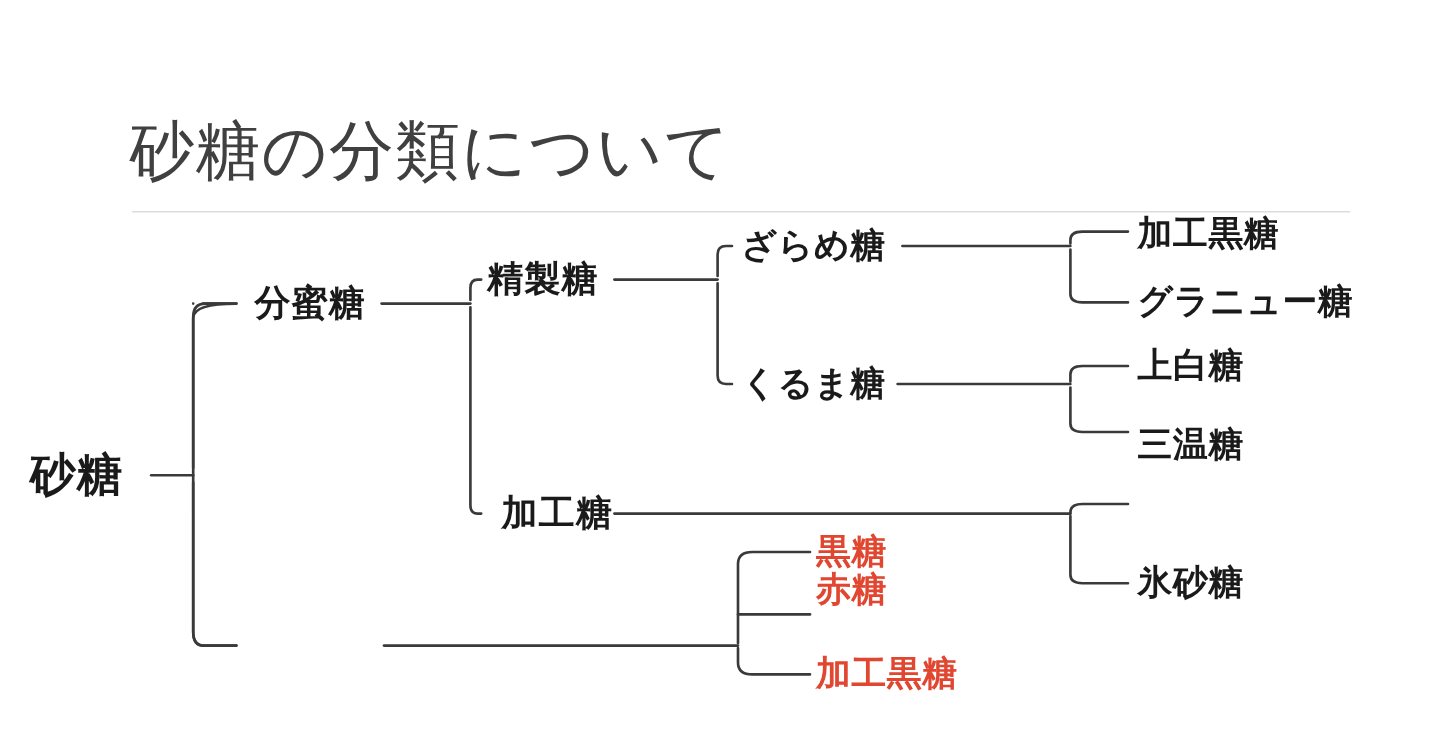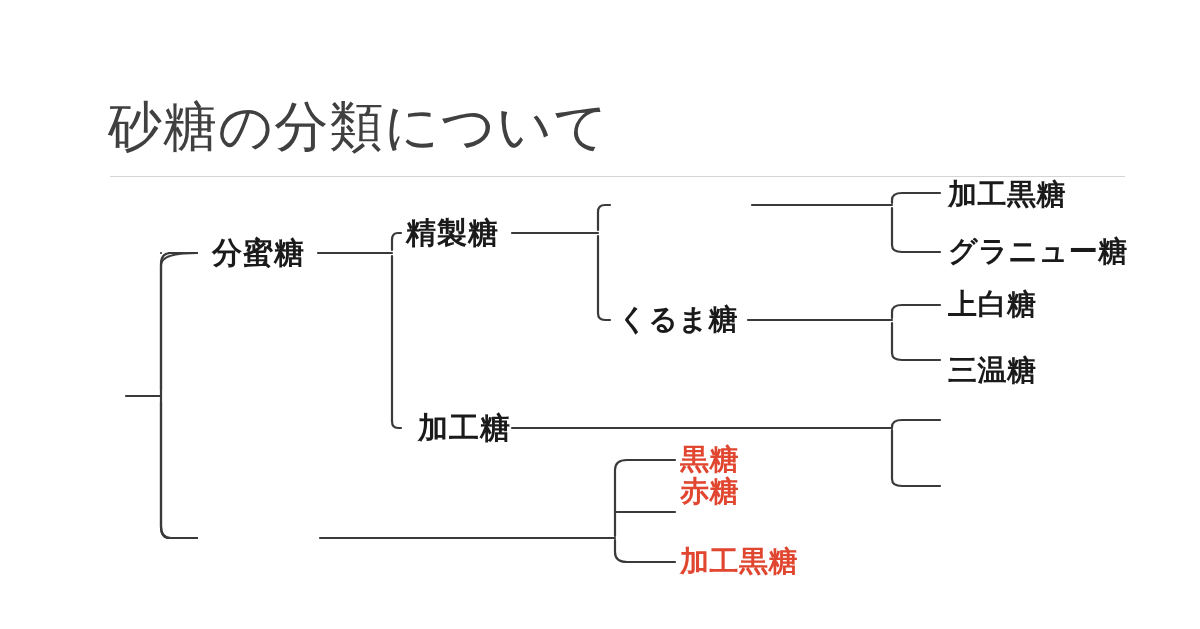--- a/index.html
+++ b/index.html
@@ -112,40 +112,43 @@
     <path d="M 512 428 L 892 428"></path>
     <path d="M 940 420 L 902 420 Q 892 420 892 427 L 892 428"></path>
     <path d="M 940 486 L 902 486 Q 892 486 892 479 L 892 430"></path>
 
     <path d="M 320 538 L 615 538"></path>
     <path d="M 675 460 L 627 460 Q 615 460 615 470 L 615 536"></path>
     <path d="M 675 512 L 615 512"></path>
     <path d="M 675 562 L 627 562 Q 615 562 615 552 L 615 540"></path>
   </svg>
 
+  <div class="node root" style="left:25px; top:396px;">砂糖</div>
 
   <div class="node lvl1" style="left:212px; top:253px;text-align:right;">分蜜糖</div>
 
 
   <div class="node lvl2" style="left:406px; top:233px;">精製糖</div>
 
   <div class="node lvl2" style="left:406px; top:428px;margin-left:12px;">加工糖</div>
 
+  <div class="node lvl3" style="left:618px; top:205px;">ざらめ糖</div>
 
   <div class="node lvl3" style="left:618px; top:320px;">くるま糖</div>
 
   <div class="node leaf" style="left:948px; top:195px;">加工黒糖</div>
 
   <div class="node leaf" style="left:948px; top:252px;">グラニュー糖</div>
 
   <div class="node leaf" style="left:948px; top:305px;">上白糖</div>
 
   <div class="node leaf" style="left:948px; top:360px;margin-top:11px;">三温糖</div>
 
 
+  <div class="node leaf" style="left:948px; top:486px;">氷砂糖</div>
 
   <div class="node lvl3 red" style="left:680px; top:460px;">黒糖</div>
 
   <div class="node lvl3 red" style="left:680px; top:492px;">赤糖</div>
 
   <div class="node lvl3 red" style="left:680px; top:562px;">加工黒糖</div>
 
 </div>
 
 </body></html>

